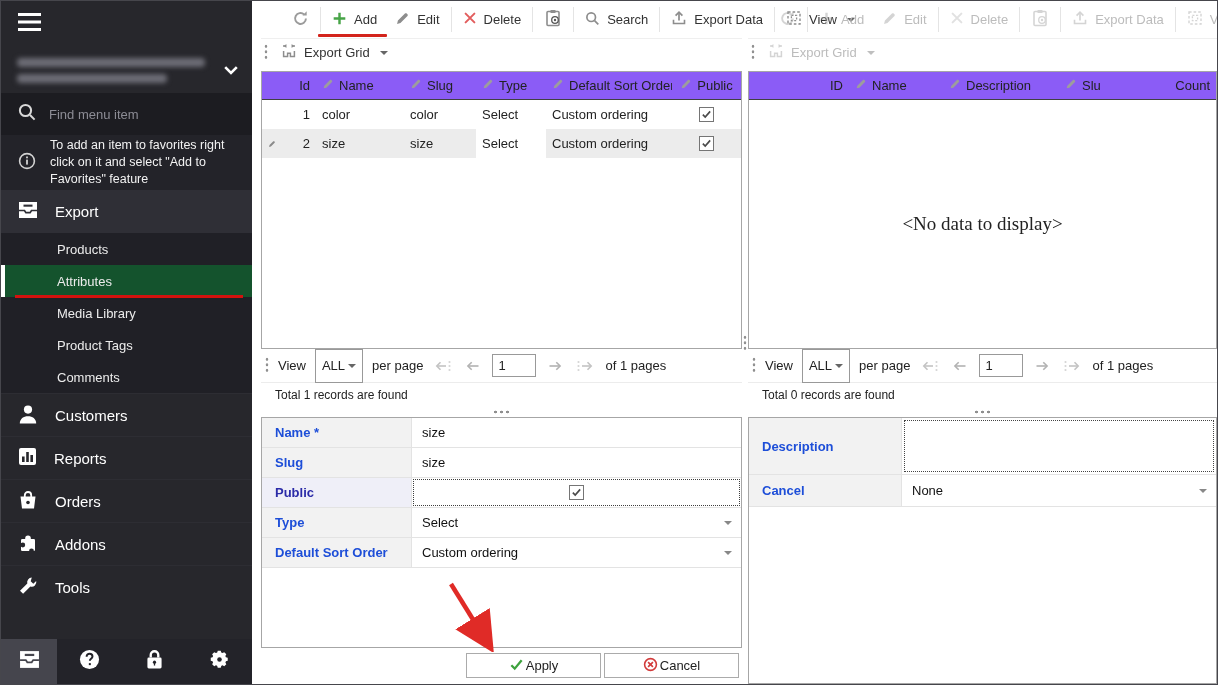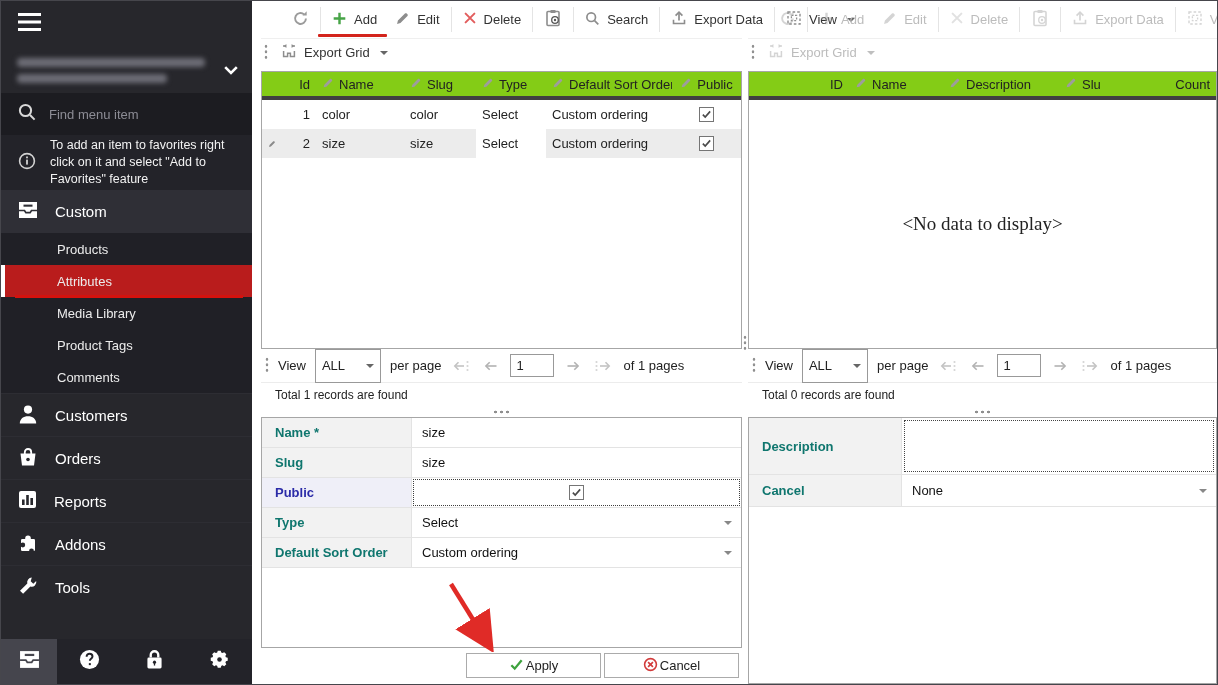--- a/index.html
+++ b/index.html
@@ -17,21 +17,21 @@
   .sb-search { height:42px; background:#1c1c21; display:flex; align-items:center; padding:0 17px; gap:13px; }
   .sb-search input { background:transparent; border:none; outline:none; color:#c4b5fd; font-size:13px; width:170px; font-family:inherit; }
   .sb-search input::placeholder { color:#8c8c95; }
   .sb-row { display:flex; align-items:center; gap:17px; padding:0 17px; font-size:15px; }
   .sb-head { height:43px; background:#2f2f36; }
   .sb-info { height:55px; background:#232329; font-size:12px; align-items:center; gap:14px; }
   .sb-info .hint { line-height:1.35; color:#f2f2f2; font-size:12.5px; }
   .sb-item { height:43px; background:#27272c; border-top:1px solid #2d2d33; }
   .sb-sub { height:32px; display:flex; align-items:center; padding-left:56px; font-size:13px;
             color:#ececec; background:#202026; position:relative; }
-  .sb-sub.active { background:#b91c1c; }
+  .sb-sub.active { background:#14532d; }
   .sb-sub.active::before { content:""; position:absolute; left:0; top:0; bottom:0; width:4px; background:#fff; }
   .anno-line-attr { position:absolute; left:14px; right:9px; bottom:-1px; height:3px; background:#d3120e; z-index:3; }
   .sb-bottom { position:absolute; left:0; right:0; bottom:0; height:45px; background:#232329; display:flex; }
   .sb-tile { display:flex; align-items:center; justify-content:center; }
   .sb-tile.first { width:56px; background:#45454d; }
   .sb-tile.rest { flex:1; }
 
   
   .main { flex:1; min-width:0; display:flex; padding-left:9px; background:#fff; position:relative; }
   .panel { display:flex; flex-direction:column; height:100%; position:relative; }
@@ -55,49 +55,49 @@
   .caret { width:0; height:0; border-left:4px solid transparent; border-right:4px solid transparent;
            border-top:4px solid #666; margin-left:3px; }
   .tbar.disabled .tb-btn { color:#bcbcbc; }
   .disabled-ico svg, .tbar2.disabled svg { opacity:.42; filter:grayscale(1); }
   .tbar2.disabled .tb-label { color:#bcbcbc; }
   .tbar2.disabled .caret { border-top-color:#bfbfbf; }
 
   
   .grid { border:1px solid #a6a6a6; height:278px; margin-top:5px; display:flex; flex-direction:column;
           font-size:13px; color:#222; overflow:hidden; background:#fff; }
-  .g-head { display:grid; height:28px; background:#84cc16; border-bottom:4px solid #404040; align-items:center; }
+  .g-head { display:grid; height:28px; background:#8b5cf6; border-bottom:1px solid #404040; align-items:center; }
   .g-row { display:grid; height:29px; align-items:center; }
   .g-row.selected { background:#ececec; }
   .g-cell { padding:0 6px; white-space:nowrap; overflow:hidden; display:flex; align-items:center; gap:5px; }
   .g-cell.num { justify-content:flex-end; }
   .g-cell.center { justify-content:center; }
   .g-cell.editor { background:#fff; height:100%; }
   .grid.left .g-head, .grid.left .g-row { grid-template-columns:20px 34px 88px 72px 70px 126px 1fr; }
   .grid.right .g-head { grid-template-columns:100px 94px 116px 52px 1fr; }
   .g-empty { flex:1; display:flex; align-items:center; justify-content:center; color:#222; font-size:19px;font-family:Liberation Serif, serif; }
   .checkbox { width:15px; height:15px; border:1px solid #757575; background:#fff;
               display:flex; align-items:center; justify-content:center; }
 
   
   .pager { height:34px; display:flex; align-items:center; gap:9px; padding-left:4px; font-size:13px;
            color:#222; border-bottom:1px solid #ececec; }
-  .combo { border:1px solid #999; height:23px; display:flex; align-items:center; padding:16px 6px; gap:18px; }
+  .combo { border:1px solid #999; height:23px; display:flex; align-items:center; padding:16px 6px; gap:0; }
   .page-input { width:44px; height:23px; border:1px solid #999; font-size:13px; padding:0 5px;
                 font-family:inherit; color:#222; }
   .pg-btn { display:flex; align-items:center; padding:0 2px; }
   .total { height:23px; display:flex; align-items:center; padding-left:14px; font-size:12px; color:#222; }
   .hsplit { height:11px; display:flex; align-items:center; justify-content:center; }
 
   
   .formbox { border:1px solid #a6a6a6; flex:1; min-height:0; display:flex; flex-direction:column;
              background:#fff; font-size:13px; position:relative; }
   .f-row { display:flex; height:30px; border-bottom:1px solid #e3e3e3; flex-shrink:0; }
   .f-label { width:150px; flex-shrink:0; background:#f2f2f2; border-right:1px solid #e3e3e3;
-             display:flex; align-items:center; padding:0 13px; font-weight:bold; color:#0f766e; }
+             display:flex; align-items:center; padding:0 13px; font-weight:bold; color:#1d4ed8; }
   .f-value { flex:1; min-width:0; display:flex; align-items:center; padding:0 10px; color:#111; position:relative; }
   .f-row.focus .f-label { color:#2b2ba8; background:#efeff8; }
   .f-row.focus .f-value { outline:1px dotted #3e3e3e; outline-offset:-2px; }
   .dd-caret { position:absolute; right:9px; top:50%; margin-top:-2px; width:0; height:0;
               border-left:4px solid transparent; border-right:4px solid transparent; border-top:4px solid #888; }
   .f-fill { flex:1; }
   .btnrow { height:36px; display:flex; align-items:center; justify-content:flex-end; gap:3px;
             padding:5px 3px 6px 0; flex-shrink:0; }
   .btn { width:135px; height:25px; border:1px solid #ababab; background:#fff; display:flex;
          align-items:center; justify-content:center; gap:2px; font-size:13px; color:#222; cursor:default; }
@@ -157,21 +157,21 @@
     </div>
 
     <div class="sb-row sb-head">
       <span>
         <svg width="20" height="18" viewBox="0 0 20 18">
             <path d="M1 1h18v16H1z" fill="#fff"></path>
             <path d="M1 9.5h5.5l1.4 2.2h4.2l1.4-2.2H19" fill="none" stroke="#2f2f36" stroke-width="1.7"></path>
             <rect x="5.5" y="3.6" width="9" height="2.1" fill="#2f2f36"></rect>
           </svg>
       </span>
-      <span>Custom</span>
+      <span>Export</span>
     </div>
 
     <div class="sb-sub">
       <span>Products</span>
     </div>
     <div class="sb-sub active">
       <span>Attributes</span>
       <div class="anno-line-attr"></div>
     </div>
     <div class="sb-sub">
@@ -185,41 +185,41 @@
     </div>
 
     <div class="sb-row sb-item">
       <span>
         <svg width="20" height="20" viewBox="0 0 20 20">
             <circle cx="10" cy="5.6" r="4.1" fill="#fff"></circle>
             <path d="M1.8 19.4c0-4.6 3.7-7.2 8.2-7.2s8.2 2.6 8.2 7.2z" fill="#fff"></path>
           </svg>
       </span>
       <span>Customers</span>
-    </div>
-    <div class="sb-row sb-item">
-      <span>
-        <svg width="20" height="20" viewBox="0 0 20 20">
-            <path d="M2.5 6.5h15L16 18.5H4z" fill="#fff"></path>
-            <path d="M6.8 8.8V5.2a3.2 3.2 0 0 1 6.4 0v3.6" fill="none" stroke="#fff" stroke-width="1.8"></path>
-            <circle cx="10" cy="12.5" r="1.8" fill="#27272c"></circle>
-          </svg>
-      </span>
-      <span>Orders</span>
     </div>
     <div class="sb-row sb-item">
       <span>
         <svg width="19" height="19" viewBox="0 0 19 19">
             <rect x="1" y="1" width="17" height="17" rx="2" fill="#fff"></rect>
             <rect x="4" y="9.5" width="2.6" height="5.5" fill="#27272c"></rect>
             <rect x="8.2" y="5" width="2.6" height="10" fill="#27272c"></rect>
             <rect x="12.4" y="8" width="2.6" height="7" fill="#27272c"></rect>
           </svg>
       </span>
       <span>Reports</span>
+    </div>
+    <div class="sb-row sb-item">
+      <span>
+        <svg width="20" height="20" viewBox="0 0 20 20">
+            <path d="M2.5 6.5h15L16 18.5H4z" fill="#fff"></path>
+            <path d="M6.8 8.8V5.2a3.2 3.2 0 0 1 6.4 0v3.6" fill="none" stroke="#fff" stroke-width="1.8"></path>
+            <circle cx="10" cy="12.5" r="1.8" fill="#27272c"></circle>
+          </svg>
+      </span>
+      <span>Orders</span>
     </div>
     <div class="sb-row sb-item">
       <span>
         <svg width="20" height="20" viewBox="0 0 20 20">
             <rect x="3" y="6" width="14" height="12" rx="1.2" fill="#fff"></rect>
             <circle cx="10" cy="5.4" r="2.8" fill="#fff"></circle>
             <circle cx="4.8" cy="12" r="2.4" fill="#27272c"></circle>
             <circle cx="13.5" cy="18" r="2.4" fill="#27272c"></circle>
           </svg>
       </span>

